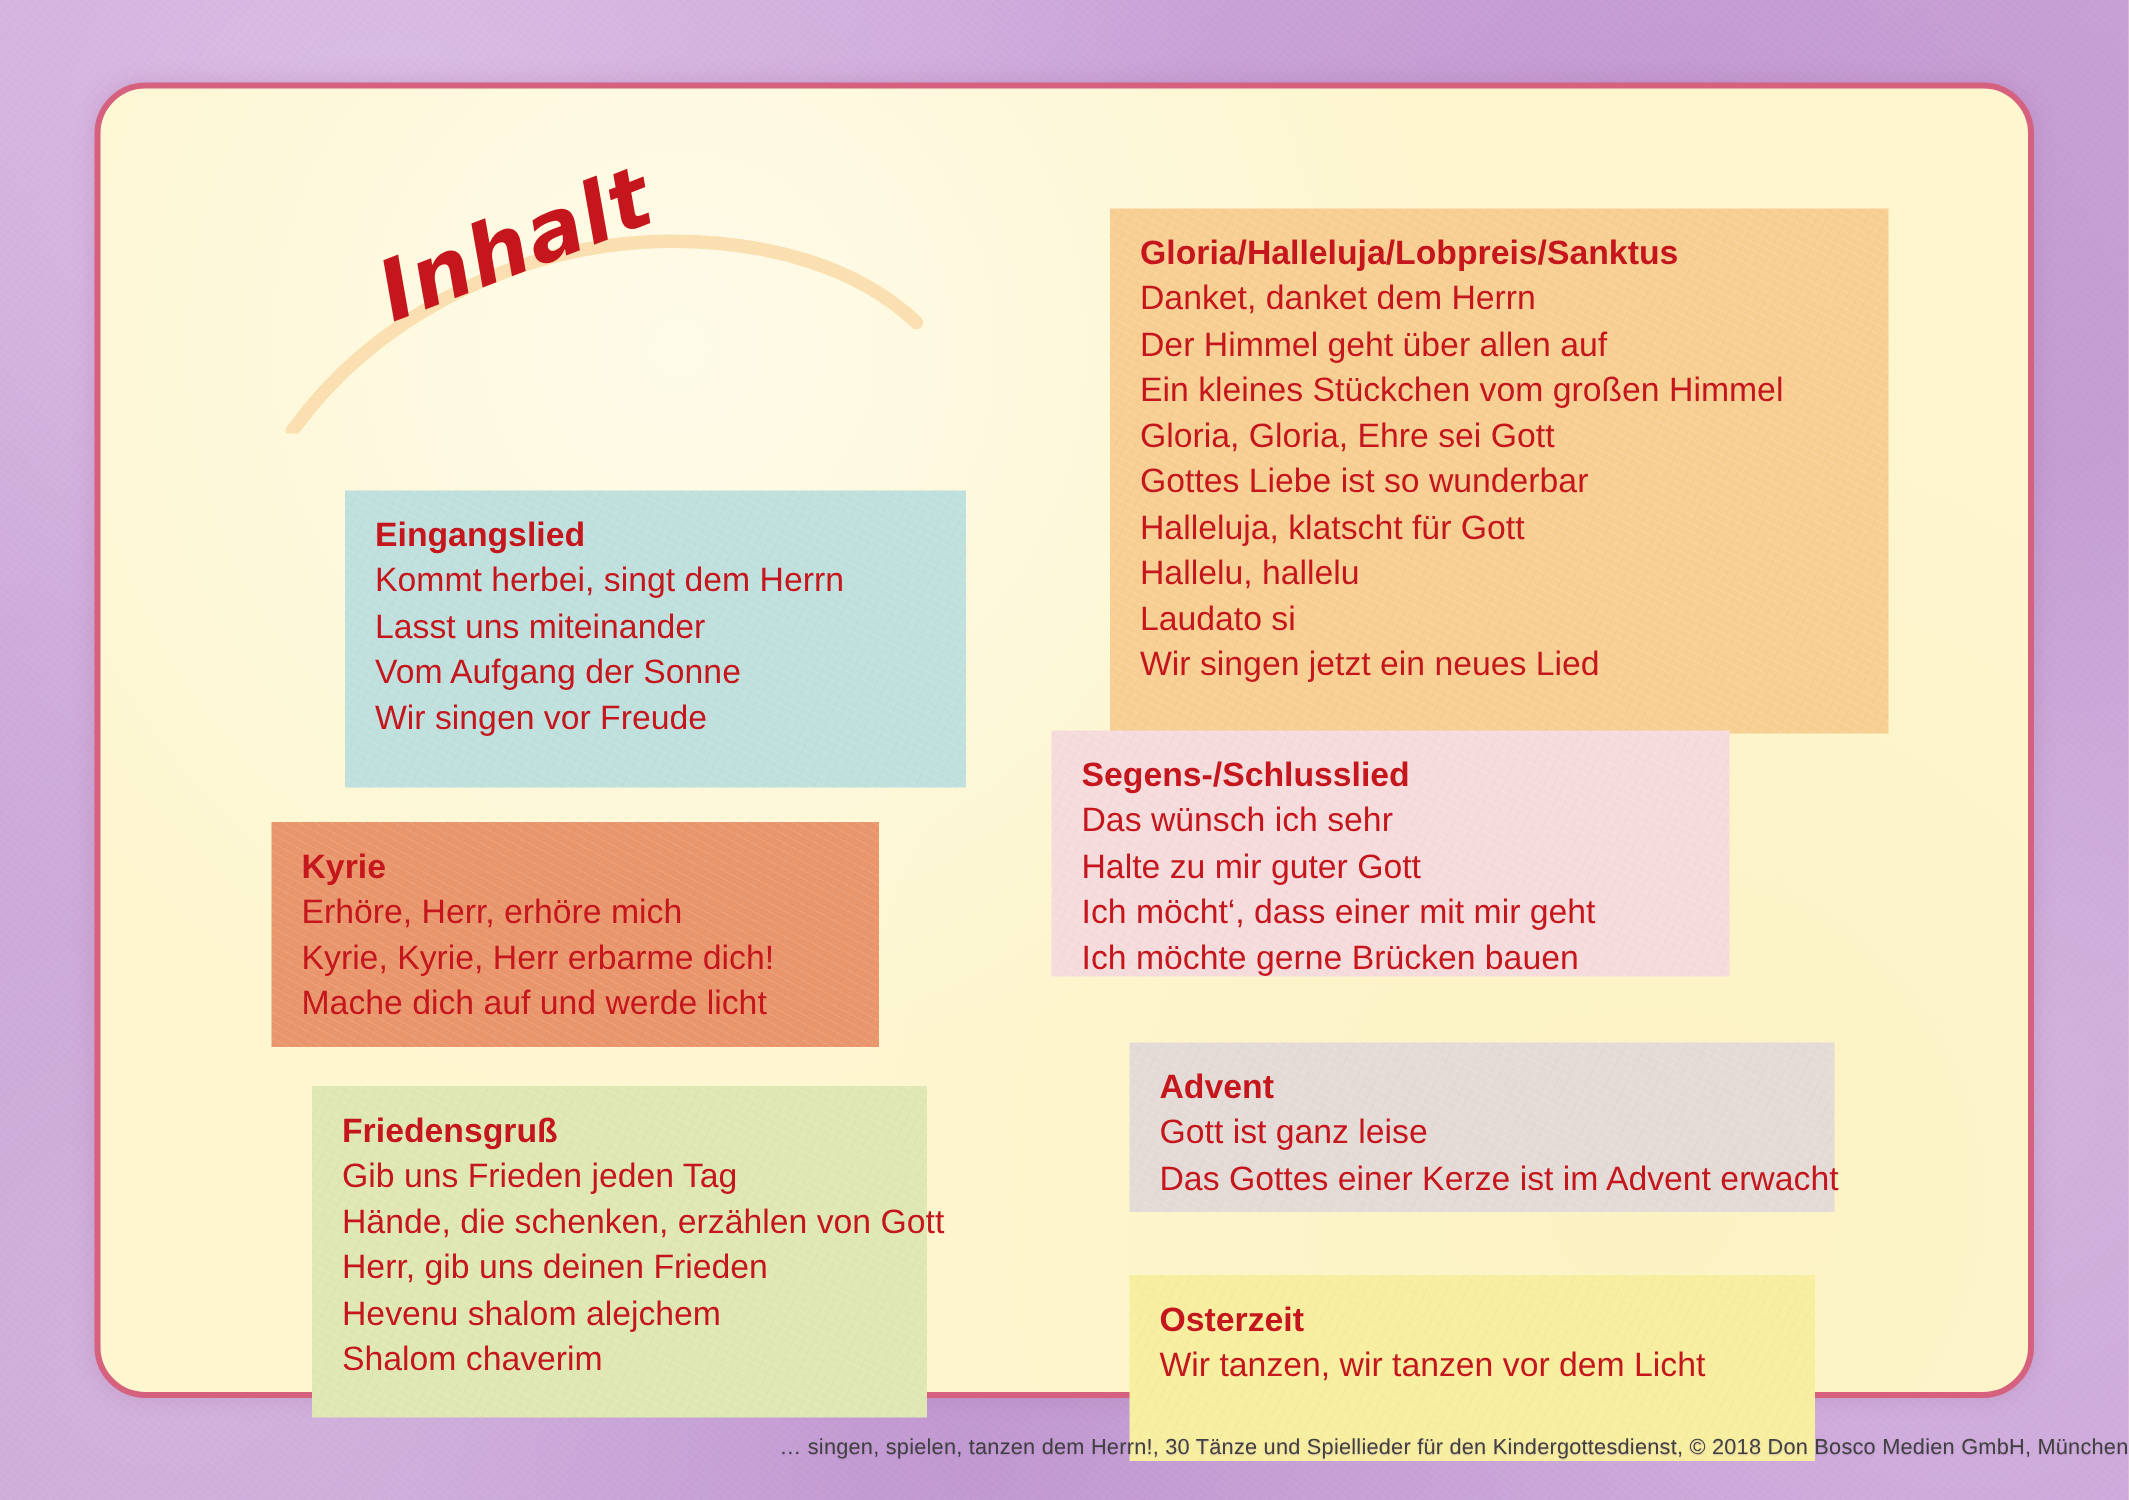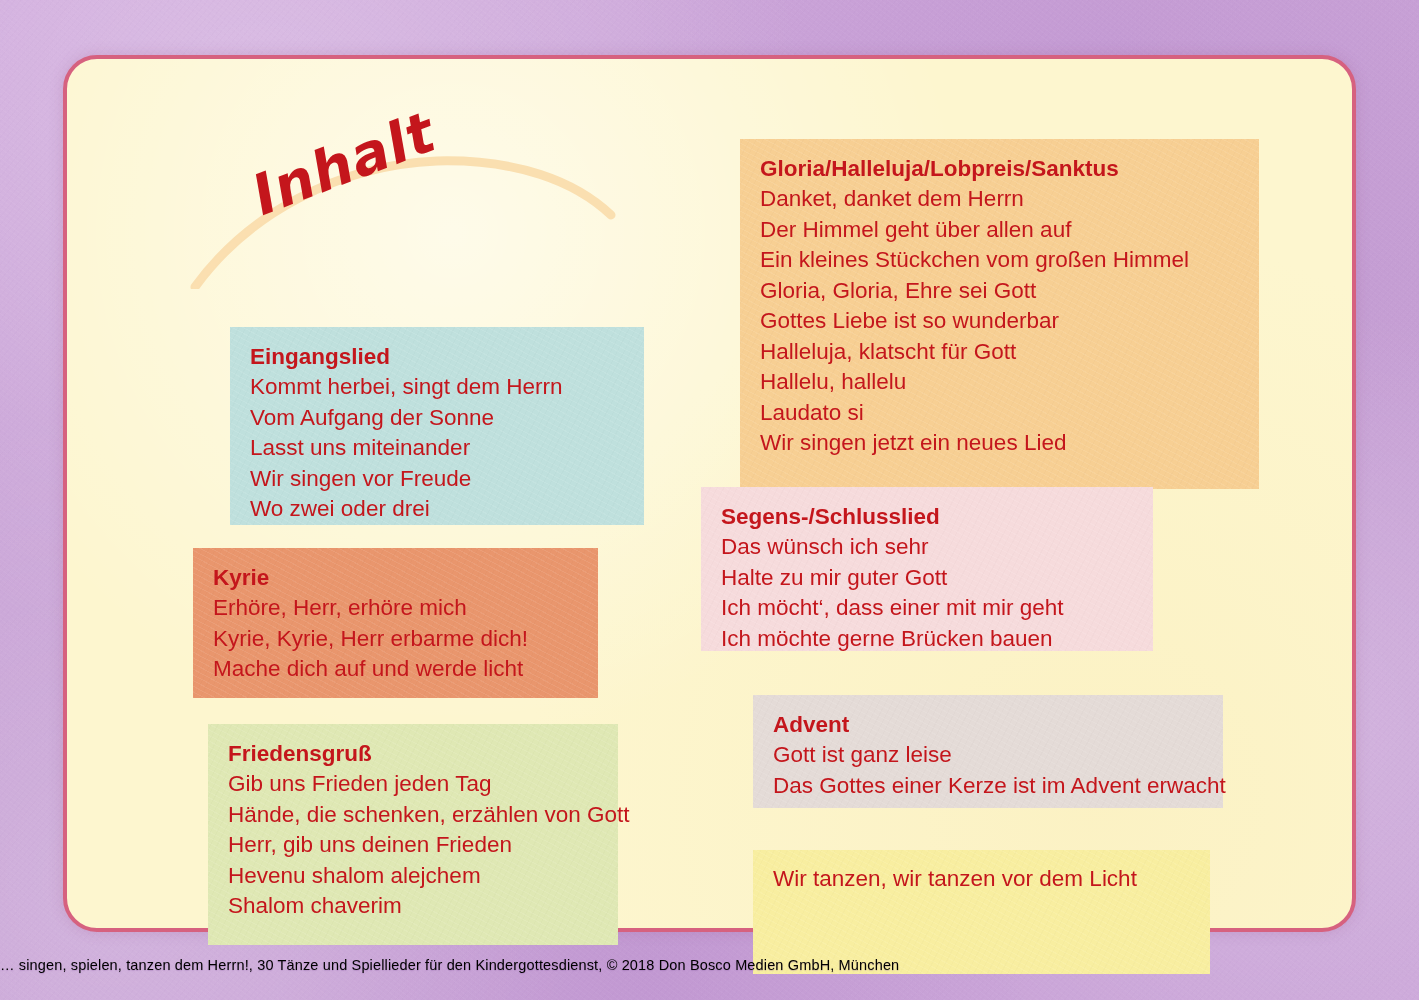--- a/index.html
+++ b/index.html
@@ -115,37 +115,37 @@
   }
   .topic-line {
     font-size: 22.5px;
     font-weight: 400;
     line-height: 30.5px;
     white-space: nowrap;
   }
 
   
   #block-eingangslied { left: 163px; top: 268px;  width: 414px; height: 198px; background-color: #bfe0dd; }
-  #block-kyrie        { left: 126px; top: 489px;  width: 405px; height: 150px; background-color: #e9966d; }
+  #block-kyrie        { left: 114px; top: 489px;  width: 405px; height: 150px; background-color: #e9966d; }
   #block-friedensgruss{ left: 141px; top: 665px;  width: 410px; height: 221px; background-color: #dfe8b4; }
   #block-gloria       { left: 673px; top: 80px;   width: 519px; height: 350px; background-color: #f7cf93; }
   #block-segen        { left: 634px; top: 428px;  width: 452px; height: 164px; background-color: #f6dbdc; }
   #block-advent       { left: 686px; top: 636px;  width: 470px; height: 113px; background-color: #e4dbd7; }
   #block-osterzeit    { left: 686px; top: 791px;  width: 457px; height: 124px; background-color: #f8eea0; }
 
   
   #footer-credit {
     position: absolute;
     left: 0;
     right: 0;
     top: 957px;
-    text-align: left;
+    text-align: right;
     font-size: 14.5px;
     font-weight: 400;
-    color: #000000;
+    color: #404040;
     letter-spacing: .15px;
     text-shadow: 0 1px 1px rgba(140,95,165,0.35);
   }
 </style>
 </head>
 <body>
 
 <div id="page-backdrop"></div>
 
 <div id="content-card">
@@ -155,24 +155,23 @@
       <path d="M8 168 C 60 96, 150 46, 250 42 C 330 40, 388 62, 424 96" fill="none" stroke="#fadfb0" stroke-width="9" stroke-linecap="round"></path>
       <path d="M8 168 C 60 96, 150 46, 250 42" fill="none" stroke="#fadfb0" stroke-width="5" stroke-linecap="round" opacity=".85"></path>
     </svg>
     <div id="inhalt-title">Inhalt</div>
   </div>
 
   <div class="topic-block" id="block-eingangslied">
     <div class="topic-title">Eingangslied</div>
     <div class="topic-lines">
       <div class="topic-line">Kommt herbei, singt dem Herrn</div>
+      <div class="topic-line">Lasst uns miteinander</div>
       <div class="topic-line">Vom Aufgang der Sonne</div>
-      <div class="topic-line">Lasst uns miteinander</div>
       <div class="topic-line">Wir singen vor Freude</div>
-      <div class="topic-line">Wo zwei oder drei</div>
     </div>
   </div>
 
   <div class="topic-block" id="block-kyrie">
     <div class="topic-title">Kyrie</div>
     <div class="topic-lines">
       <div class="topic-line">Erhöre, Herr, erhöre mich</div>
       <div class="topic-line">Kyrie, Kyrie, Herr erbarme dich!</div>
       <div class="topic-line">Mache dich auf und werde licht</div>
     </div>
@@ -216,20 +215,21 @@
 
   <div class="topic-block" id="block-advent">
     <div class="topic-title">Advent</div>
     <div class="topic-lines">
       <div class="topic-line">Gott ist ganz leise</div>
       <div class="topic-line">Das Gottes einer Kerze ist im Advent erwacht</div>
     </div>
   </div>
 
   <div class="topic-block" id="block-osterzeit">
+    <div class="topic-title">Osterzeit</div>
     <div class="topic-lines">
       <div class="topic-line">Wir tanzen, wir tanzen vor dem Licht</div>
     </div>
   </div>
 
 </div>
 
 <div id="footer-credit">… singen, spielen, tanzen dem Herrn!, 30 Tänze und Spiellieder für den Kindergottesdienst, © 2018 Don Bosco Medien GmbH, München</div>
 
 </body></html>

